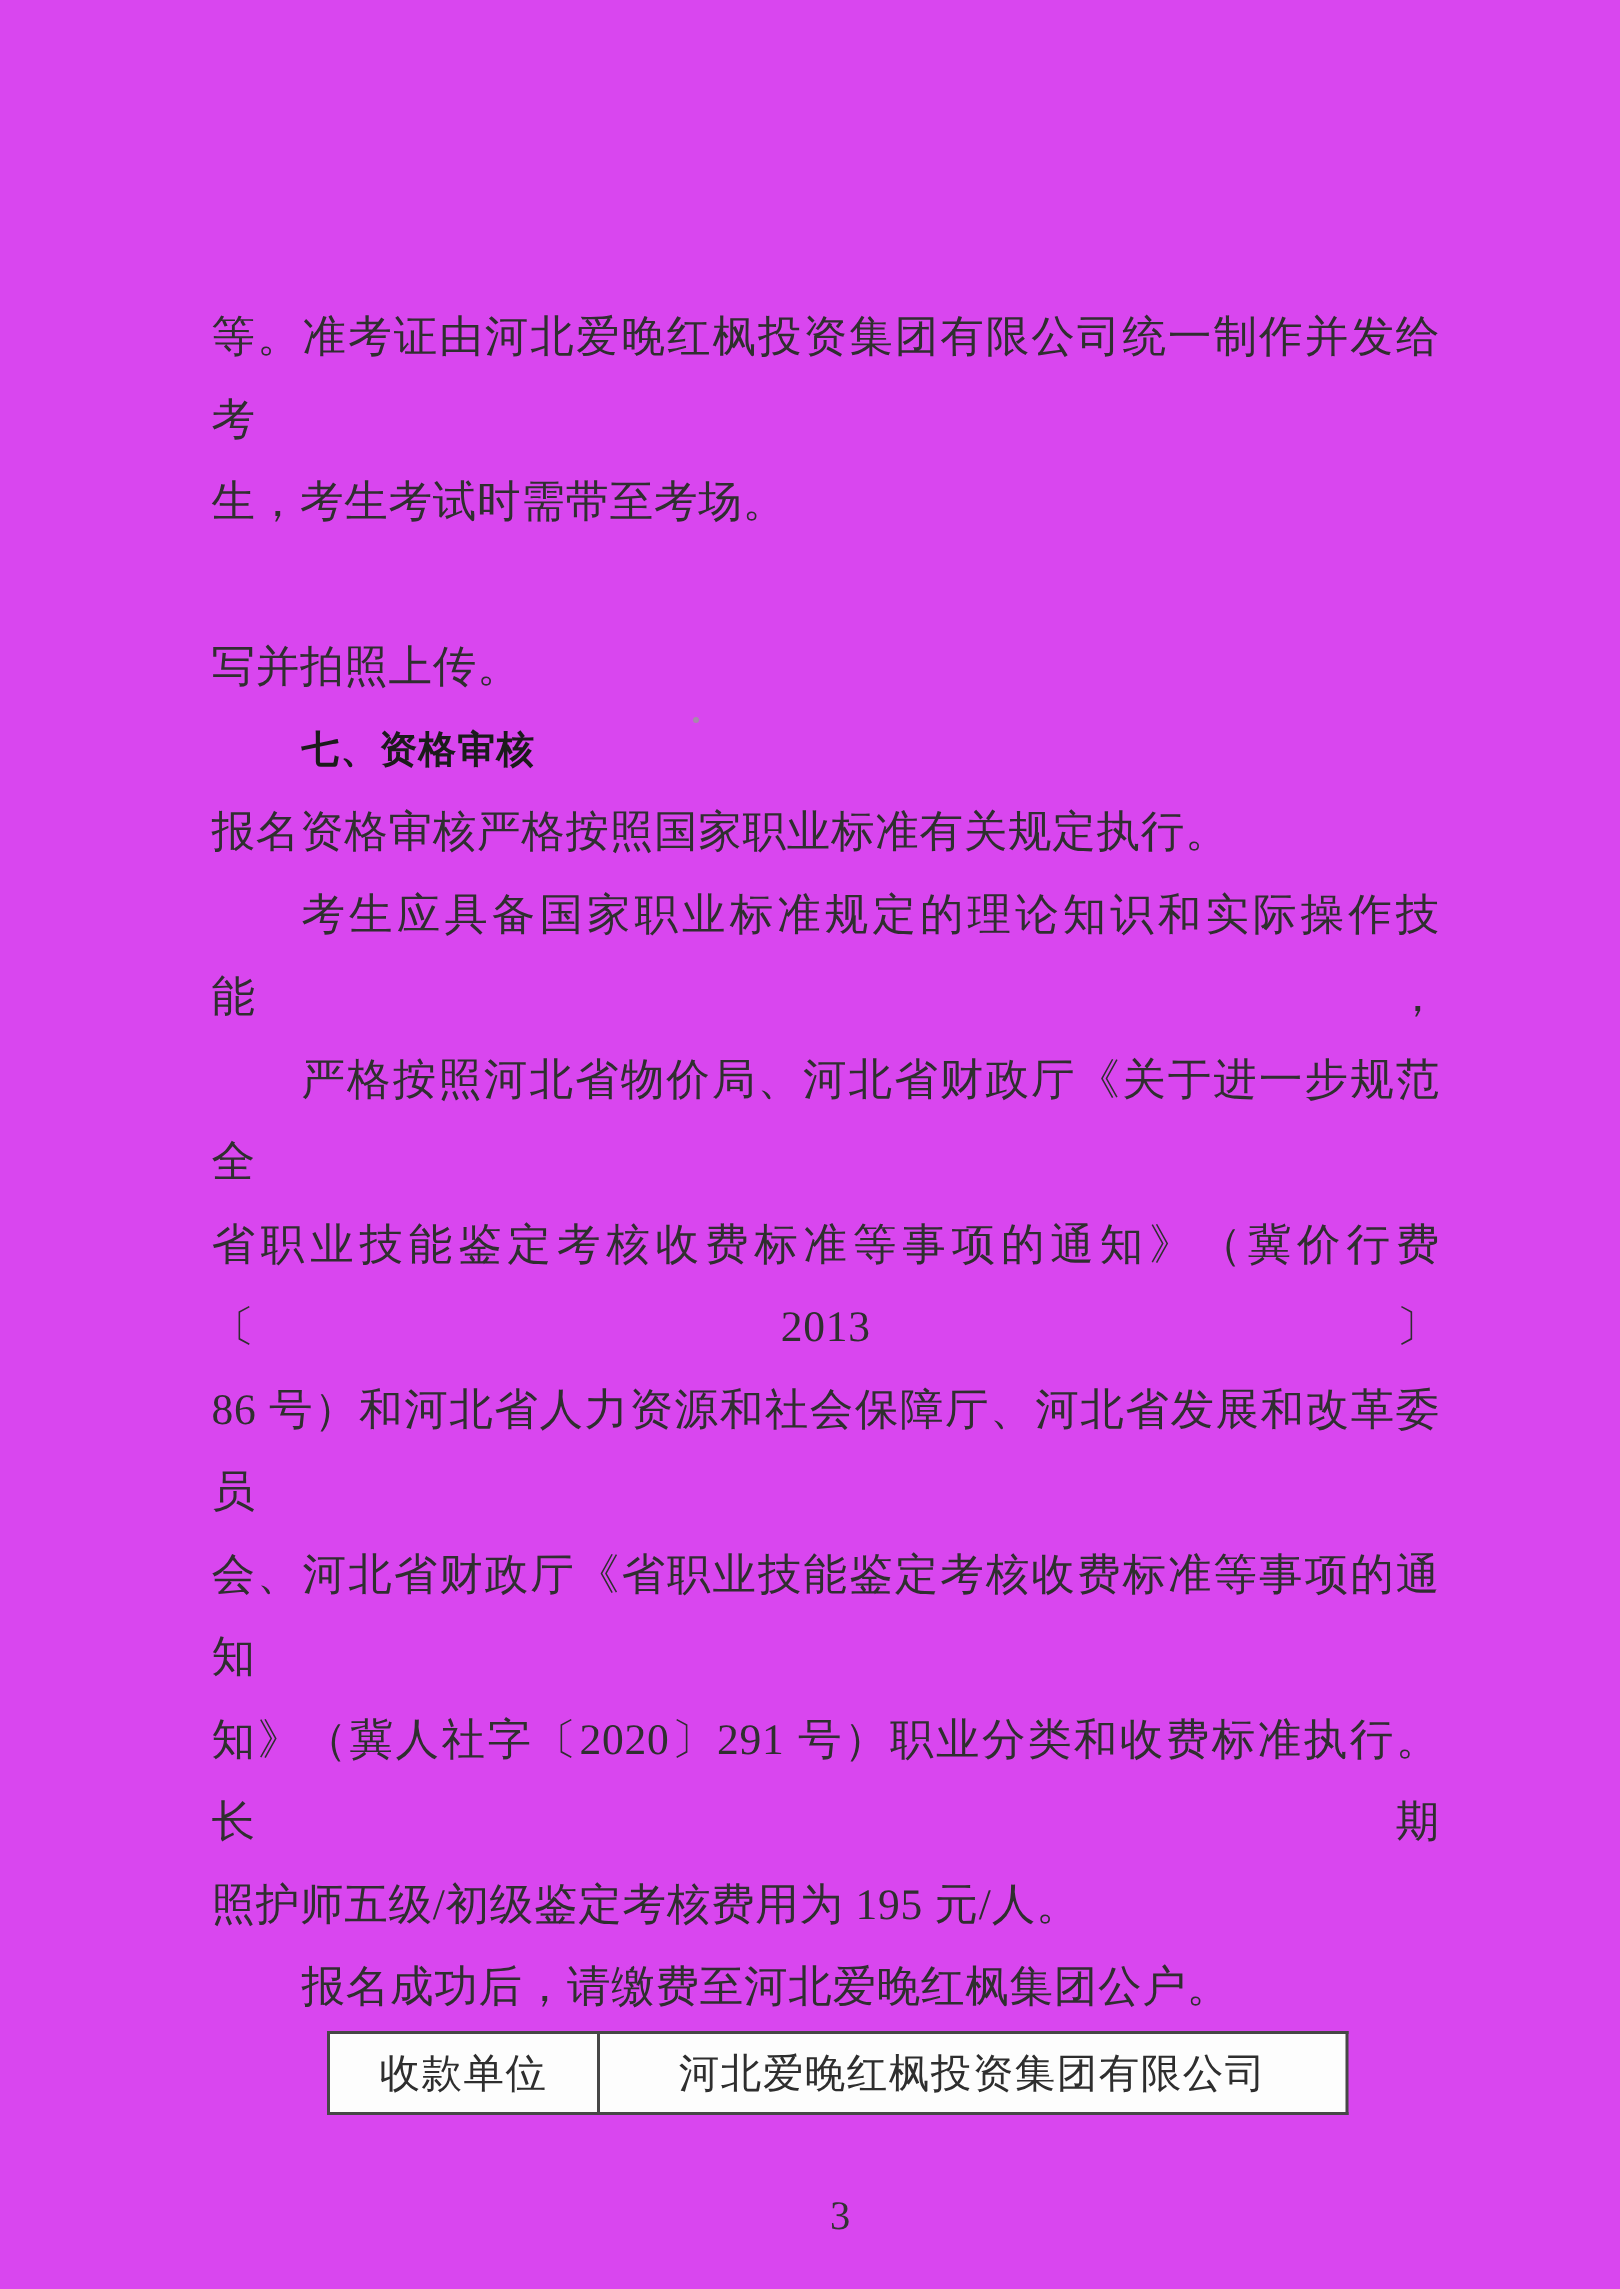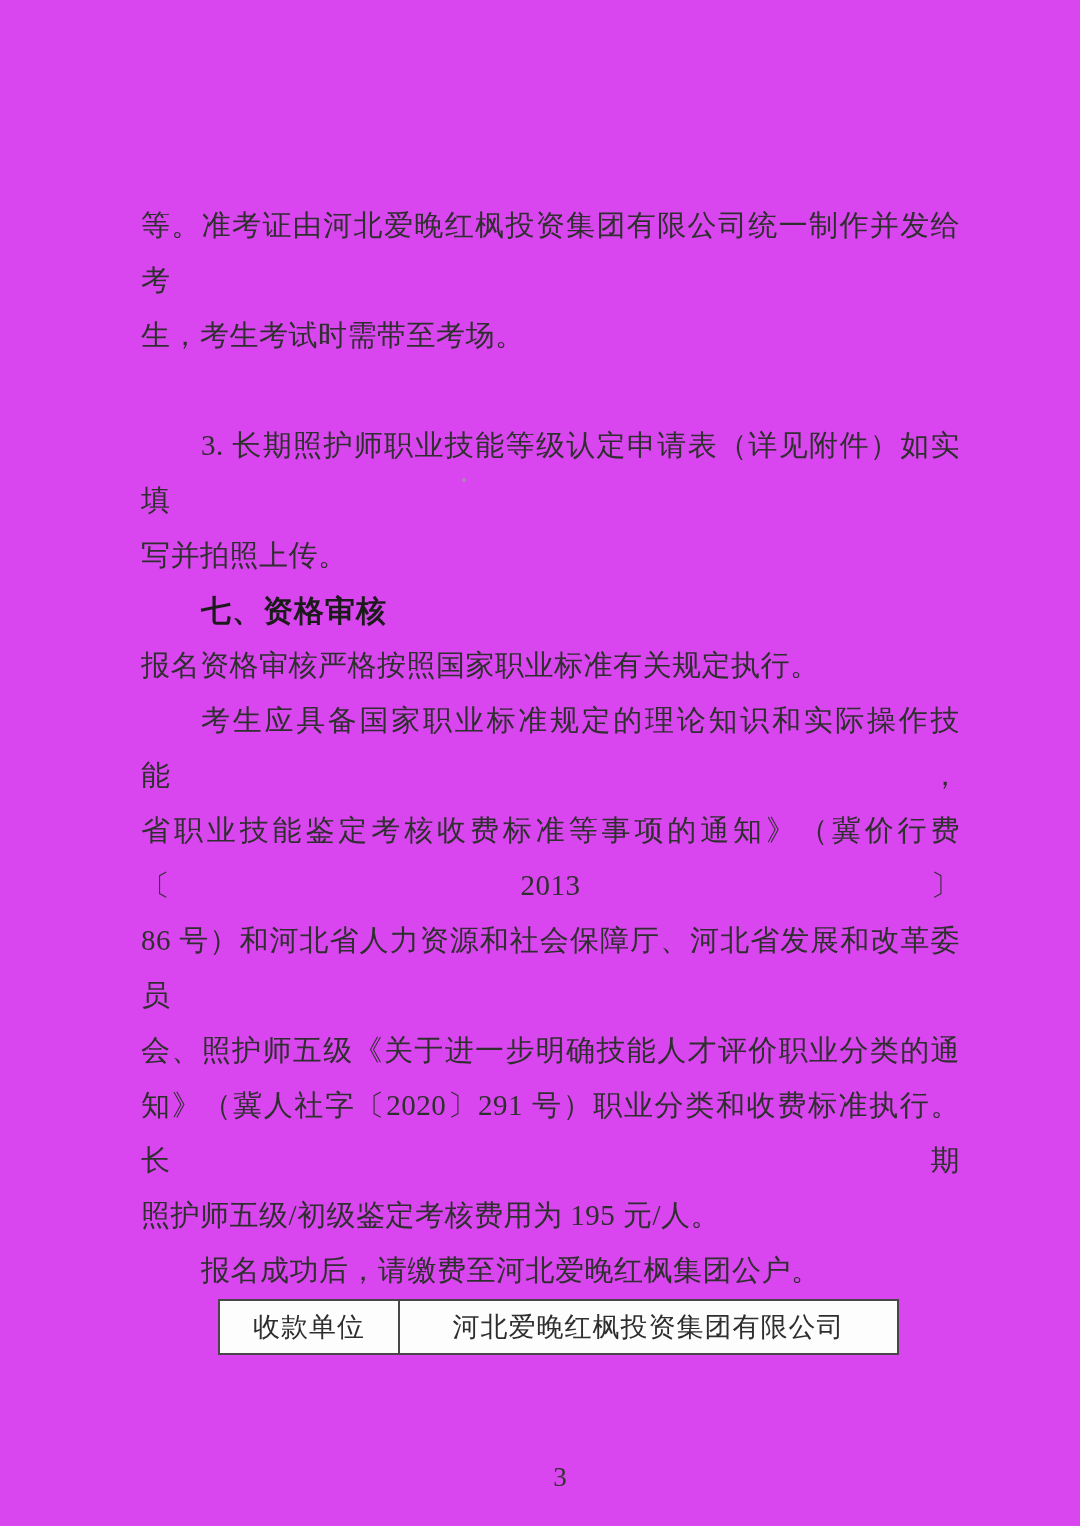--- a/index.html
+++ b/index.html
@@ -34,21 +34,21 @@
     text-align: justify;
     text-align-last: justify;
   }
 
   
   .ind { text-indent: 60px; }
 
   .heading {
     font-family: "Liberation Sans", "DejaVu Sans", sans-serif;
     font-weight: 700;
-    font-size: 30px;
+    font-size: 25px;
     color: #1b1b1b;
     letter-spacing: 1px;
   }
 
   .blank-line { height: 55px; }
 
   .pay-table {
     border-collapse: collapse;
     table-layout: fixed;
     width: 681px;
@@ -91,32 +91,32 @@
 <body>
 
 <div class="page">
   <div class="content">
 
     <p class="line just">等。准考证由河北爱晚红枫投资集团有限公司统一制作并发给考</p>
     <p class="line">生，考生考试时需带至考场。</p>
 
     <div class="blank-line"></div>
 
-    <p class="line just ind">3. 长期照护师职业技能等级认定申请表（详见附件）如实填</p>
     <p class="line">写并拍照上传。</p>
 
     <h2 class="line heading ind">七、资格审核</h2>
 
     <p class="line">报名资格审核严格按照国家职业标准有关规定执行。</p>
     <p class="line just ind">考生应具备国家职业标准规定的理论知识和实际操作技能，</p>
 
 
+    <p class="line just ind">严格按照河北省物价局、河北省财政厅《关于进一步规范全</p>
     <p class="line just">省职业技能鉴定考核收费标准等事项的通知》（冀价行费〔2013〕</p>
     <p class="line just">86 号）和河北省人力资源和社会保障厅、河北省发展和改革委员</p>
-    <p class="line just">会、照护师五级《关于进一步明确技能人才评价职业分类的通</p>
+    <p class="line just">会、河北省财政厅《省职业技能鉴定考核收费标准等事项的通知</p>
     <p class="line just">知》（冀人社字〔2020〕291 号）职业分类和收费标准执行。长期</p>
     <p class="line">照护师五级/初级鉴定考核费用为 195 元/人。</p>
 
     <p class="line ind">报名成功后，请缴费至河北爱晚红枫集团公户。</p>
 
     <table class="pay-table">
       <tbody>
         <tr>
           <td class="label-cell">收款单位</td>
           <td>河北爱晚红枫投资集团有限公司</td>

